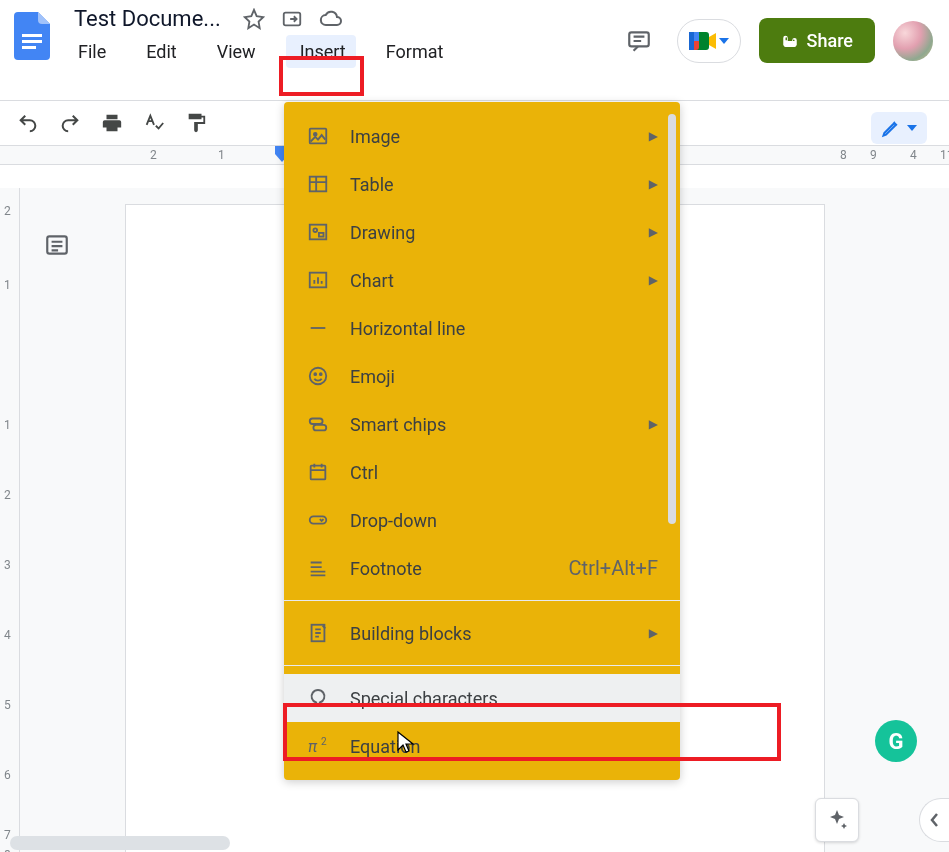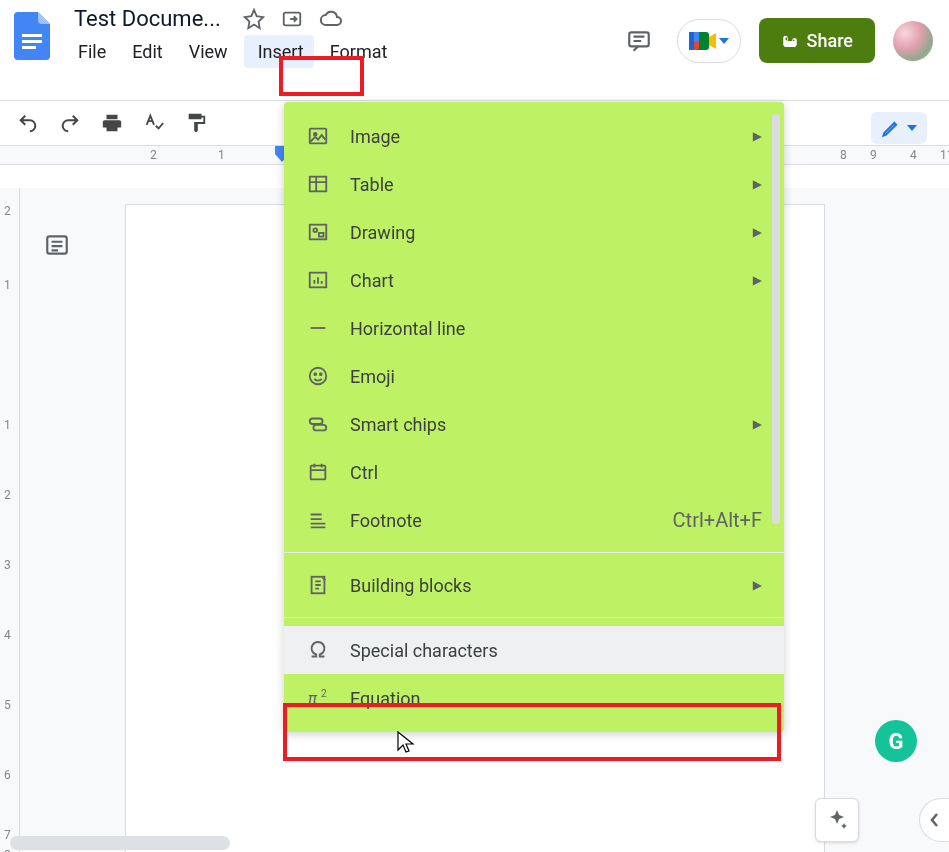--- a/index.html
+++ b/index.html
@@ -5,21 +5,21 @@
 * { margin: 0; padding: 0; box-sizing: border-box; font-family: 'Google Sans', Roboto, Arial, sans-serif; }
 body { width: 949px; height: 852px; overflow: hidden; background: #fff; position: relative; }
 
 .header { display: flex; align-items: center; padding: 8px 12px 0 12px; height: 64px; }
 .docs-logo { width: 40px; height: 52px; margin-right: 16px; display: flex; align-items: center; justify-content: center; }
 .docs-logo svg { width: 36px; height: 48px; }
 .title-area { flex: 0 0 auto; }
 .doc-title { font-size: 22px; color: #0f172a; padding: 2px 6px; }
 .title-row { display: flex; align-items: center; gap: 16px; }
 .title-icon { color: #5f6368; display: flex; }
-.menubar { display: flex; gap: 6px; margin-top: 2px; }
+.menubar { display: flex; gap: 20px; margin-top: 2px; }
 .menu-item { font-size: 18px; color: #202124; padding: 6px 10px; border-radius: 4px; cursor: pointer; }
 .menu-item.active { background: #e8f0fe; padding-left: 14px; }
 .insert-highlight { position: absolute; left: 279px; top: 56px; width: 85px; height: 40px; border: 4px solid #ed1c24; pointer-events: none; z-index: 50; }
 
 .header-right { position: absolute; right: 16px; top: 18px; display: flex; align-items: center; gap: 18px; }
 .comment-btn { width: 40px; height: 40px; display: flex; align-items: center; justify-content: center; color: #5f6368; }
 .meet-btn { width: 64px; height: 44px; border: 1px solid #dadce0; border-radius: 22px; display: flex; align-items: center; justify-content: center; gap: 2px; }
 .share-btn { background: #4d7c0f; color: #fff; border-radius: 8px; padding: 12px 22px; font-size: 18px; font-weight: 500; display: flex; align-items: center; gap: 8px; }
 .avatar { width: 40px; height: 40px; border-radius: 50%; background: radial-gradient(circle at 30% 30%, #f8d7da, #e2a0b0 40%, #8fa88f 70%, #d4c090); }
 
@@ -32,21 +32,21 @@
 .ruler-h .num { position: absolute; top: 2px; font-size: 12px; }
 .ruler-marker { position: absolute; left: 275px; top: 0; }
 
 .ruler-v { position: absolute; left: 0; top: 188px; width: 20px; bottom: 0; background: #f8f9fa; border-right: 1px solid #dadce0; font-size: 12px; color: #80868b; }
 .ruler-v .num { position: absolute; left: 4px; }
 
 .doc-area { position: absolute; left: 20px; top: 188px; right: 0; bottom: 0; background: #f8f9fa; }
 .page { position: absolute; left: 105px; top: 16px; width: 700px; height: 900px; background: #fff; border: 1px solid #dadce0; }
 .outline-icon { position: absolute; left: 44px; top: 232px; color: #5f6368; }
 
-.dropdown { position: absolute; left: 284px; top: 102px; width: 500px; background: #bef264; box-shadow: 0 2px 10px rgba(0,0,0,0.2); border-radius: 4px; padding: 10px 0; z-index: 40; }
+.dropdown { position: absolute; left: 284px; top: 102px; width: 396px; background: #eab308; box-shadow: 0 2px 10px rgba(0,0,0,0.2); border-radius: 4px; padding: 10px 0; z-index: 40; }
 .dd-item { display: flex; align-items: center; padding: 10px 20px; font-size: 18px; color: #3c4043; cursor: pointer; position: relative; }
 .dd-item.hovered { background: #eef0f1; }
 .dd-icon { width: 28px; height: 28px; margin-right: 18px; display: flex; align-items: center; justify-content: center; color: #5f6368; }
 .dd-arrow { position: absolute; right: 22px; color: #5f6368; font-size: 12px; }
 .dd-shortcut { position: absolute; right: 22px; color: #5f6368; font-size: 20px; }
 .dd-sep { height: 1px; background: #e8eaed; margin: 8px 0; }
 .dd-scrollbar { position: absolute; right: 4px; top: 12px; width: 8px; height: 410px; background: #dadce0; border-radius: 4px; }
 
 .special-highlight { position: absolute; left: 283px; top: 703px; width: 498px; height: 58px; border: 4px solid #ed1c24; pointer-events: none; z-index: 60; }
 
@@ -283,20 +283,29 @@
         <svg width="22" height="22" viewBox="0 0 24 24" fill="none" stroke="#5f6368" stroke-width="2">
           <rect x="4" y="5" width="16" height="15" rx="1"></rect>
           <path d="M4 10h16M8 3v4M16 3v4"></path>
         </svg>
       </span>
       <span>Ctrl</span>
     </div>
     <div class="dd-item">
       <span class="dd-icon">
         <svg width="22" height="22" viewBox="0 0 24 24" fill="none" stroke="#5f6368" stroke-width="2">
+          <rect x="3" y="8" width="18" height="8" rx="4"></rect>
+          <path d="M14 11l2 2 2-2"></path>
+        </svg>
+      </span>
+      <span>Drop-down</span>
+    </div>
+    <div class="dd-item">
+      <span class="dd-icon">
+        <svg width="22" height="22" viewBox="0 0 24 24" fill="none" stroke="#5f6368" stroke-width="2">
           <path d="M4 6h12M4 11h12M4 16h16M4 20h16"></path>
         </svg>
       </span>
       <span>Footnote</span>
       <span class="dd-shortcut">Ctrl+Alt+F</span>
     </div>
     <div class="dd-sep"></div>
     <div class="dd-item">
       <span class="dd-icon">
         <svg width="22" height="22" viewBox="0 0 24 24" fill="none" stroke="#5f6368" stroke-width="2">

